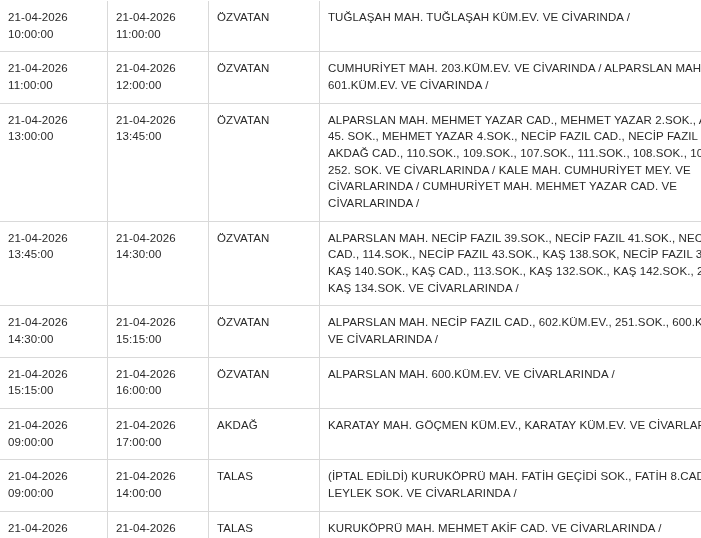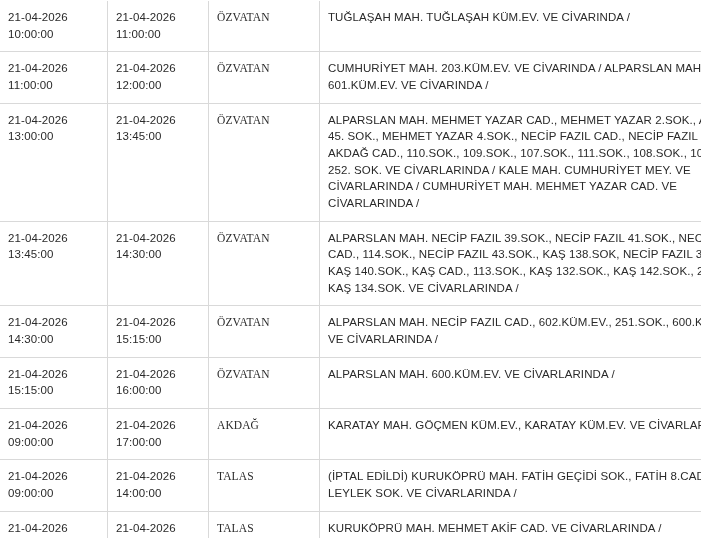--- a/index.html
+++ b/index.html
@@ -34,21 +34,20 @@
   .col-start { width: 92px; }
   .col-end { width: 85px; }
   .col-district { width: 95px; }
   .col-desc { width: 429px; }
   .datecell {
     white-space: pre-line;
     color: #2a2a2a;
   }
   .district {
     color: #2a2a2a;
-    font-family: Liberation Serif, serif;
   }
   .desc {
     color: #2a2a2a;
     padding-right: 14px;
   }
   
   .table-wrap {
     border-top: 1px solid #ffffff;
   }
 </style>

